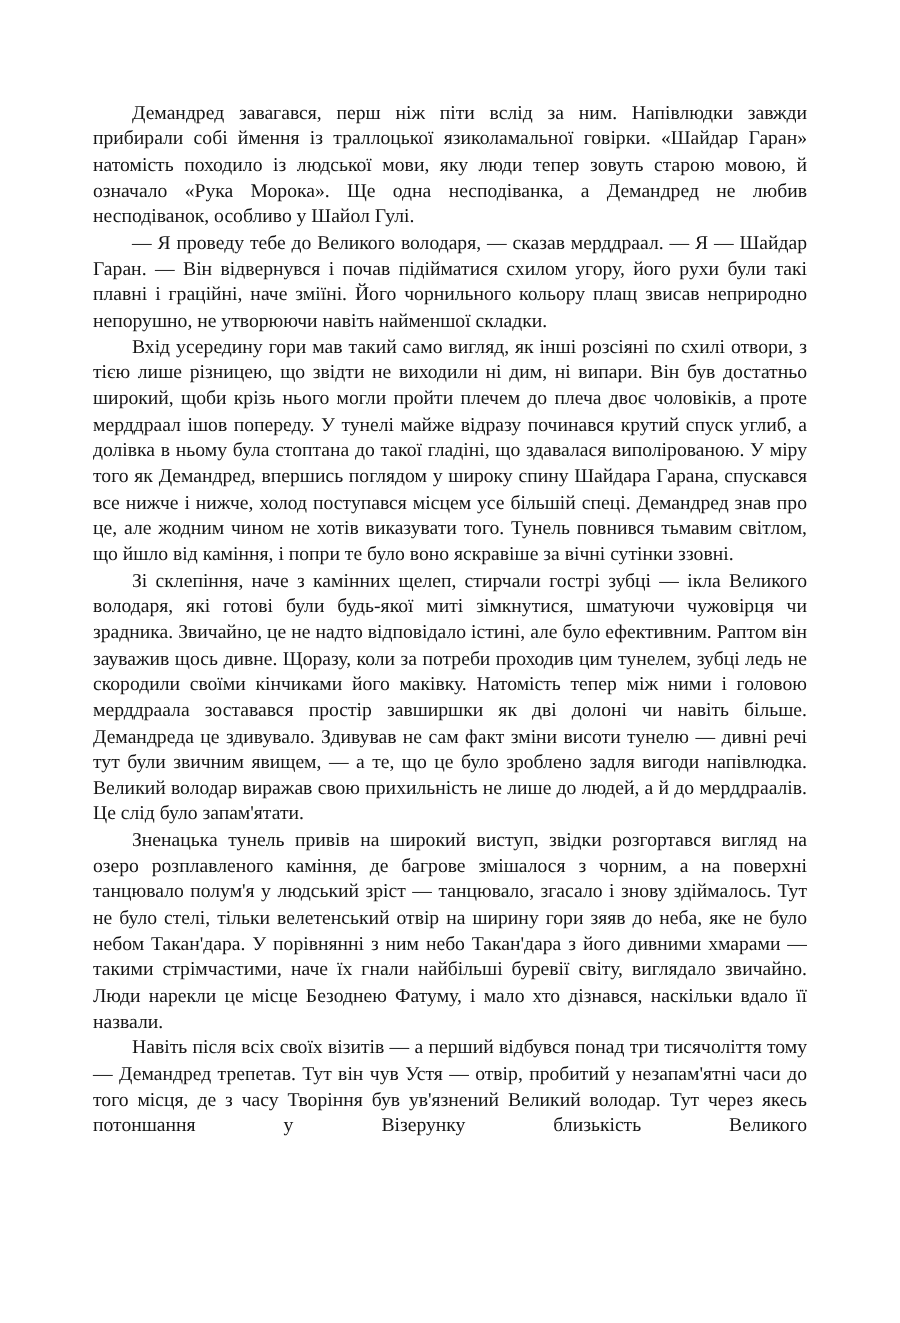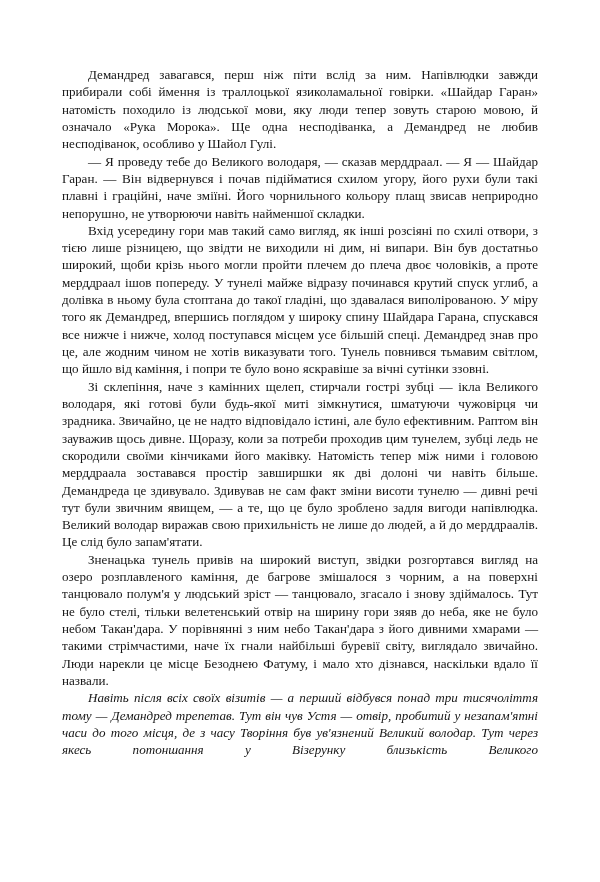--- a/index.html
+++ b/index.html
@@ -35,21 +35,20 @@
     color: #151515;
   }
   .text-block p {
     margin: 0;
     text-indent: 26px;
     text-align: justify;
     text-align-last: left;
   }
   .text-block p.last-justified {
     text-align-last: justify;
-    font-style: italic;
   }
   .page-number {
     position: absolute;
     left: 0;
     top: 794px;
     width: 600px;
     text-align: center;
     font-size: 12.4px;
     color: #1a1a1a;
     letter-spacing: 0.2px;

